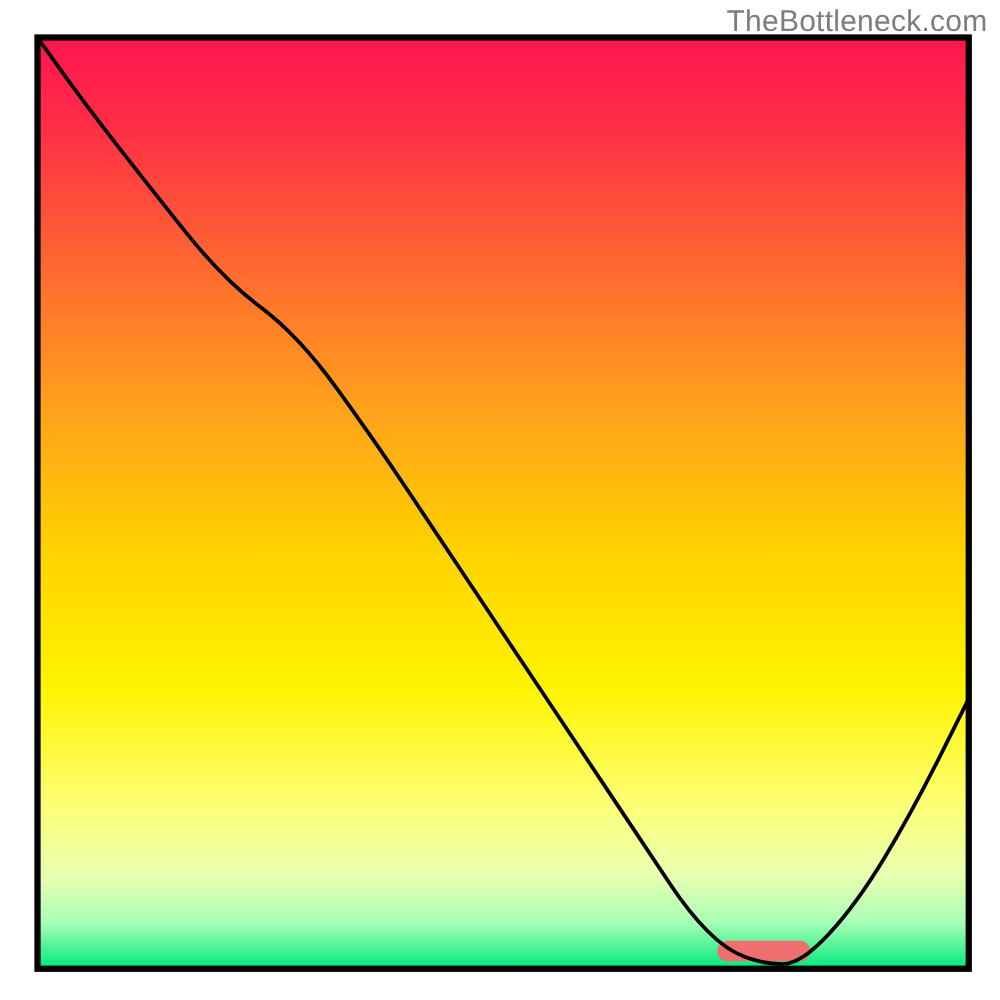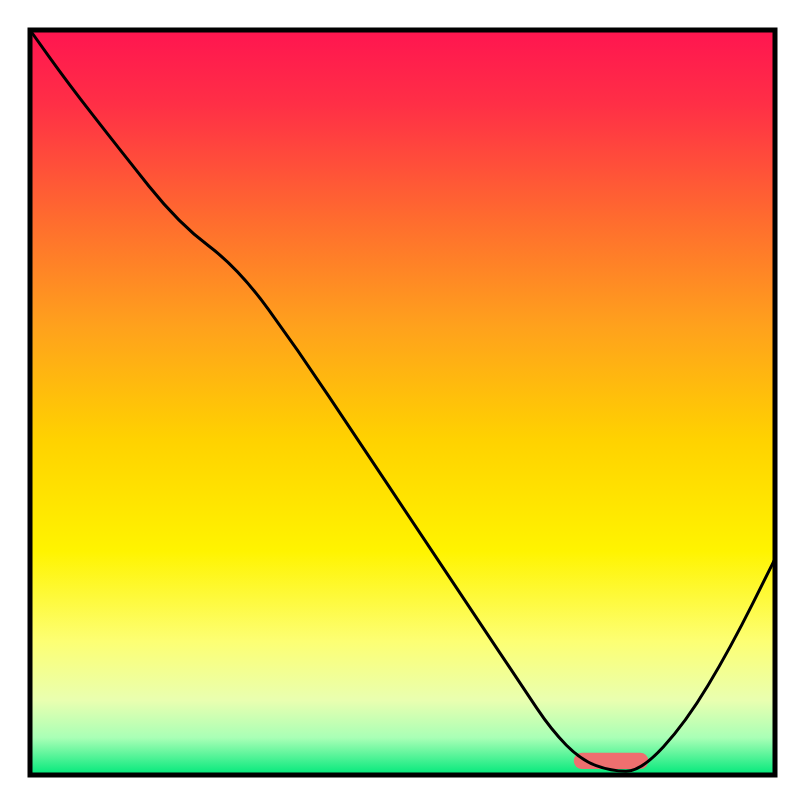--- a/index.html
+++ b/index.html
@@ -26,20 +26,21 @@
     letter-spacing: 0.2px;
   }
   svg {
     display: block;
   }
 </style>
 </head>
 <body>
 
 <div class="frame">
+  <div class="watermark">TheBottleneck.com</div>
   <svg id="chart-svg" width="800" height="800" viewBox="0 0 800 800">
       <defs>
         <linearGradient id="bg-grad" x1="0" y1="0" x2="0" y2="1">
           <stop offset="0%" stop-color="#ff1550"></stop>
           <stop offset="10%" stop-color="#ff2f46"></stop>
           <stop offset="25%" stop-color="#ff6a2f"></stop>
           <stop offset="40%" stop-color="#ffa21c"></stop>
           <stop offset="55.00000000000001%" stop-color="#ffd200"></stop>
           <stop offset="70%" stop-color="#fff400"></stop>
           <stop offset="82%" stop-color="#fdff73"></stop>

